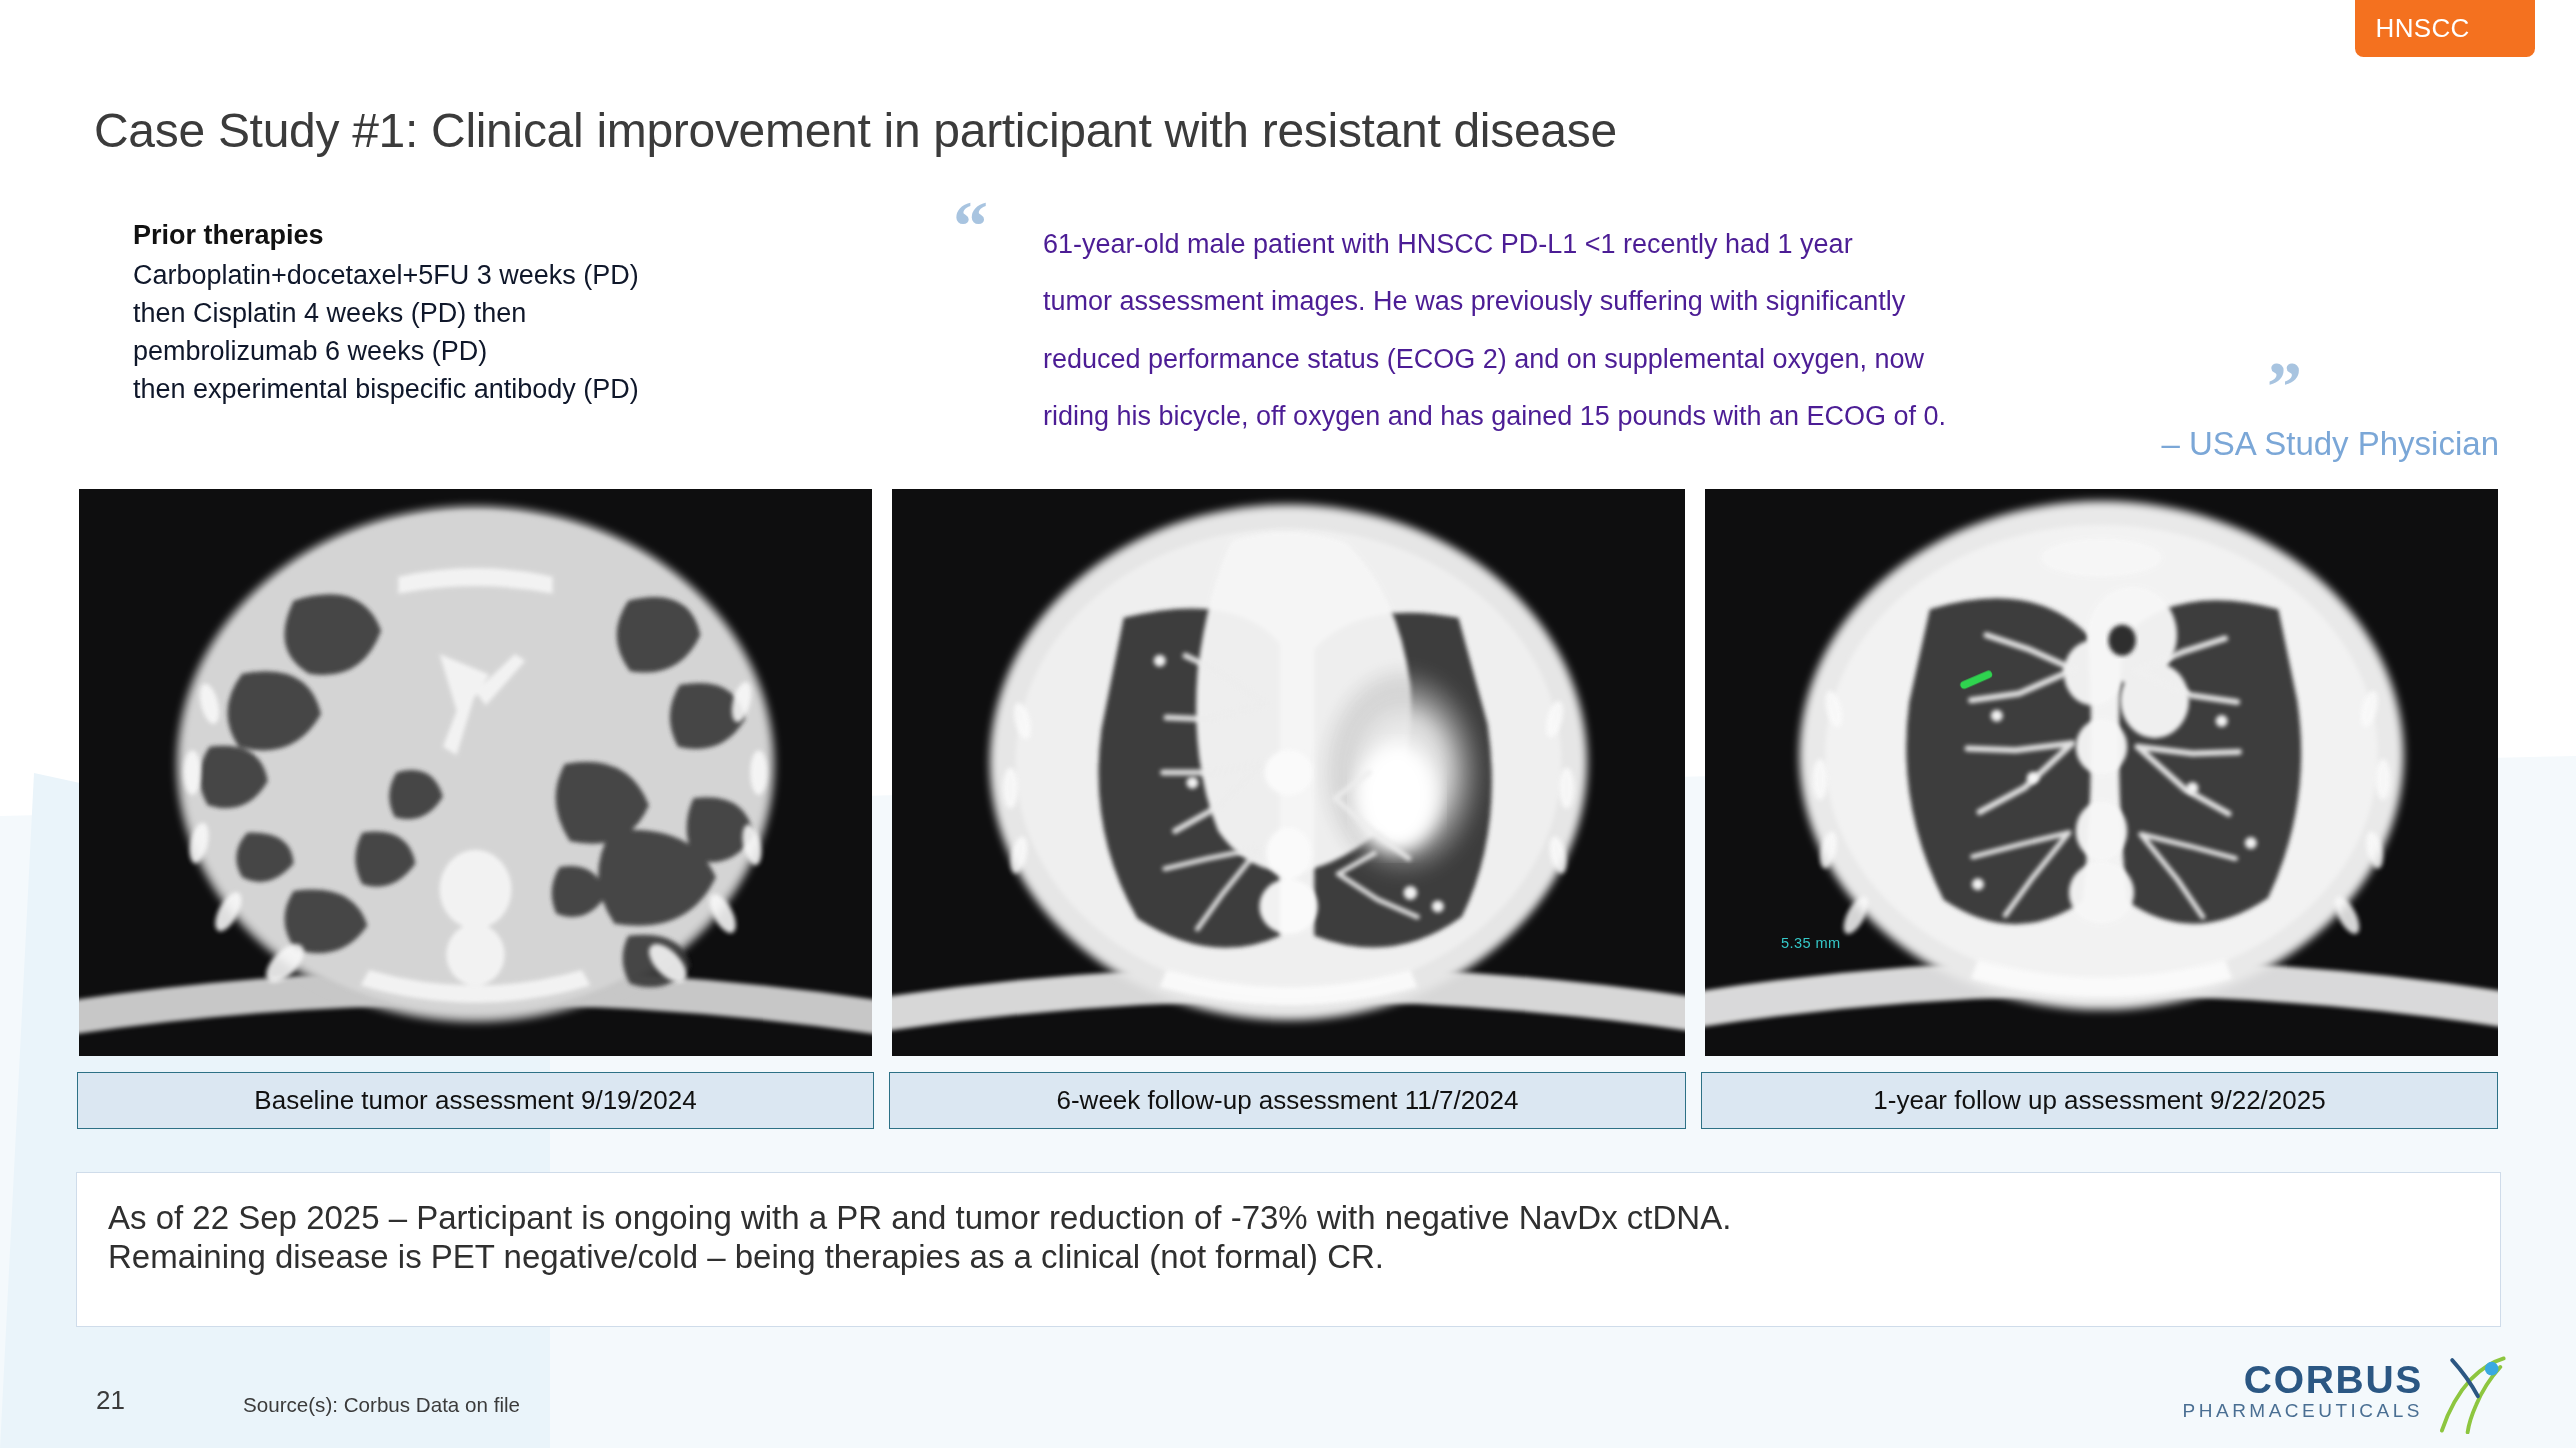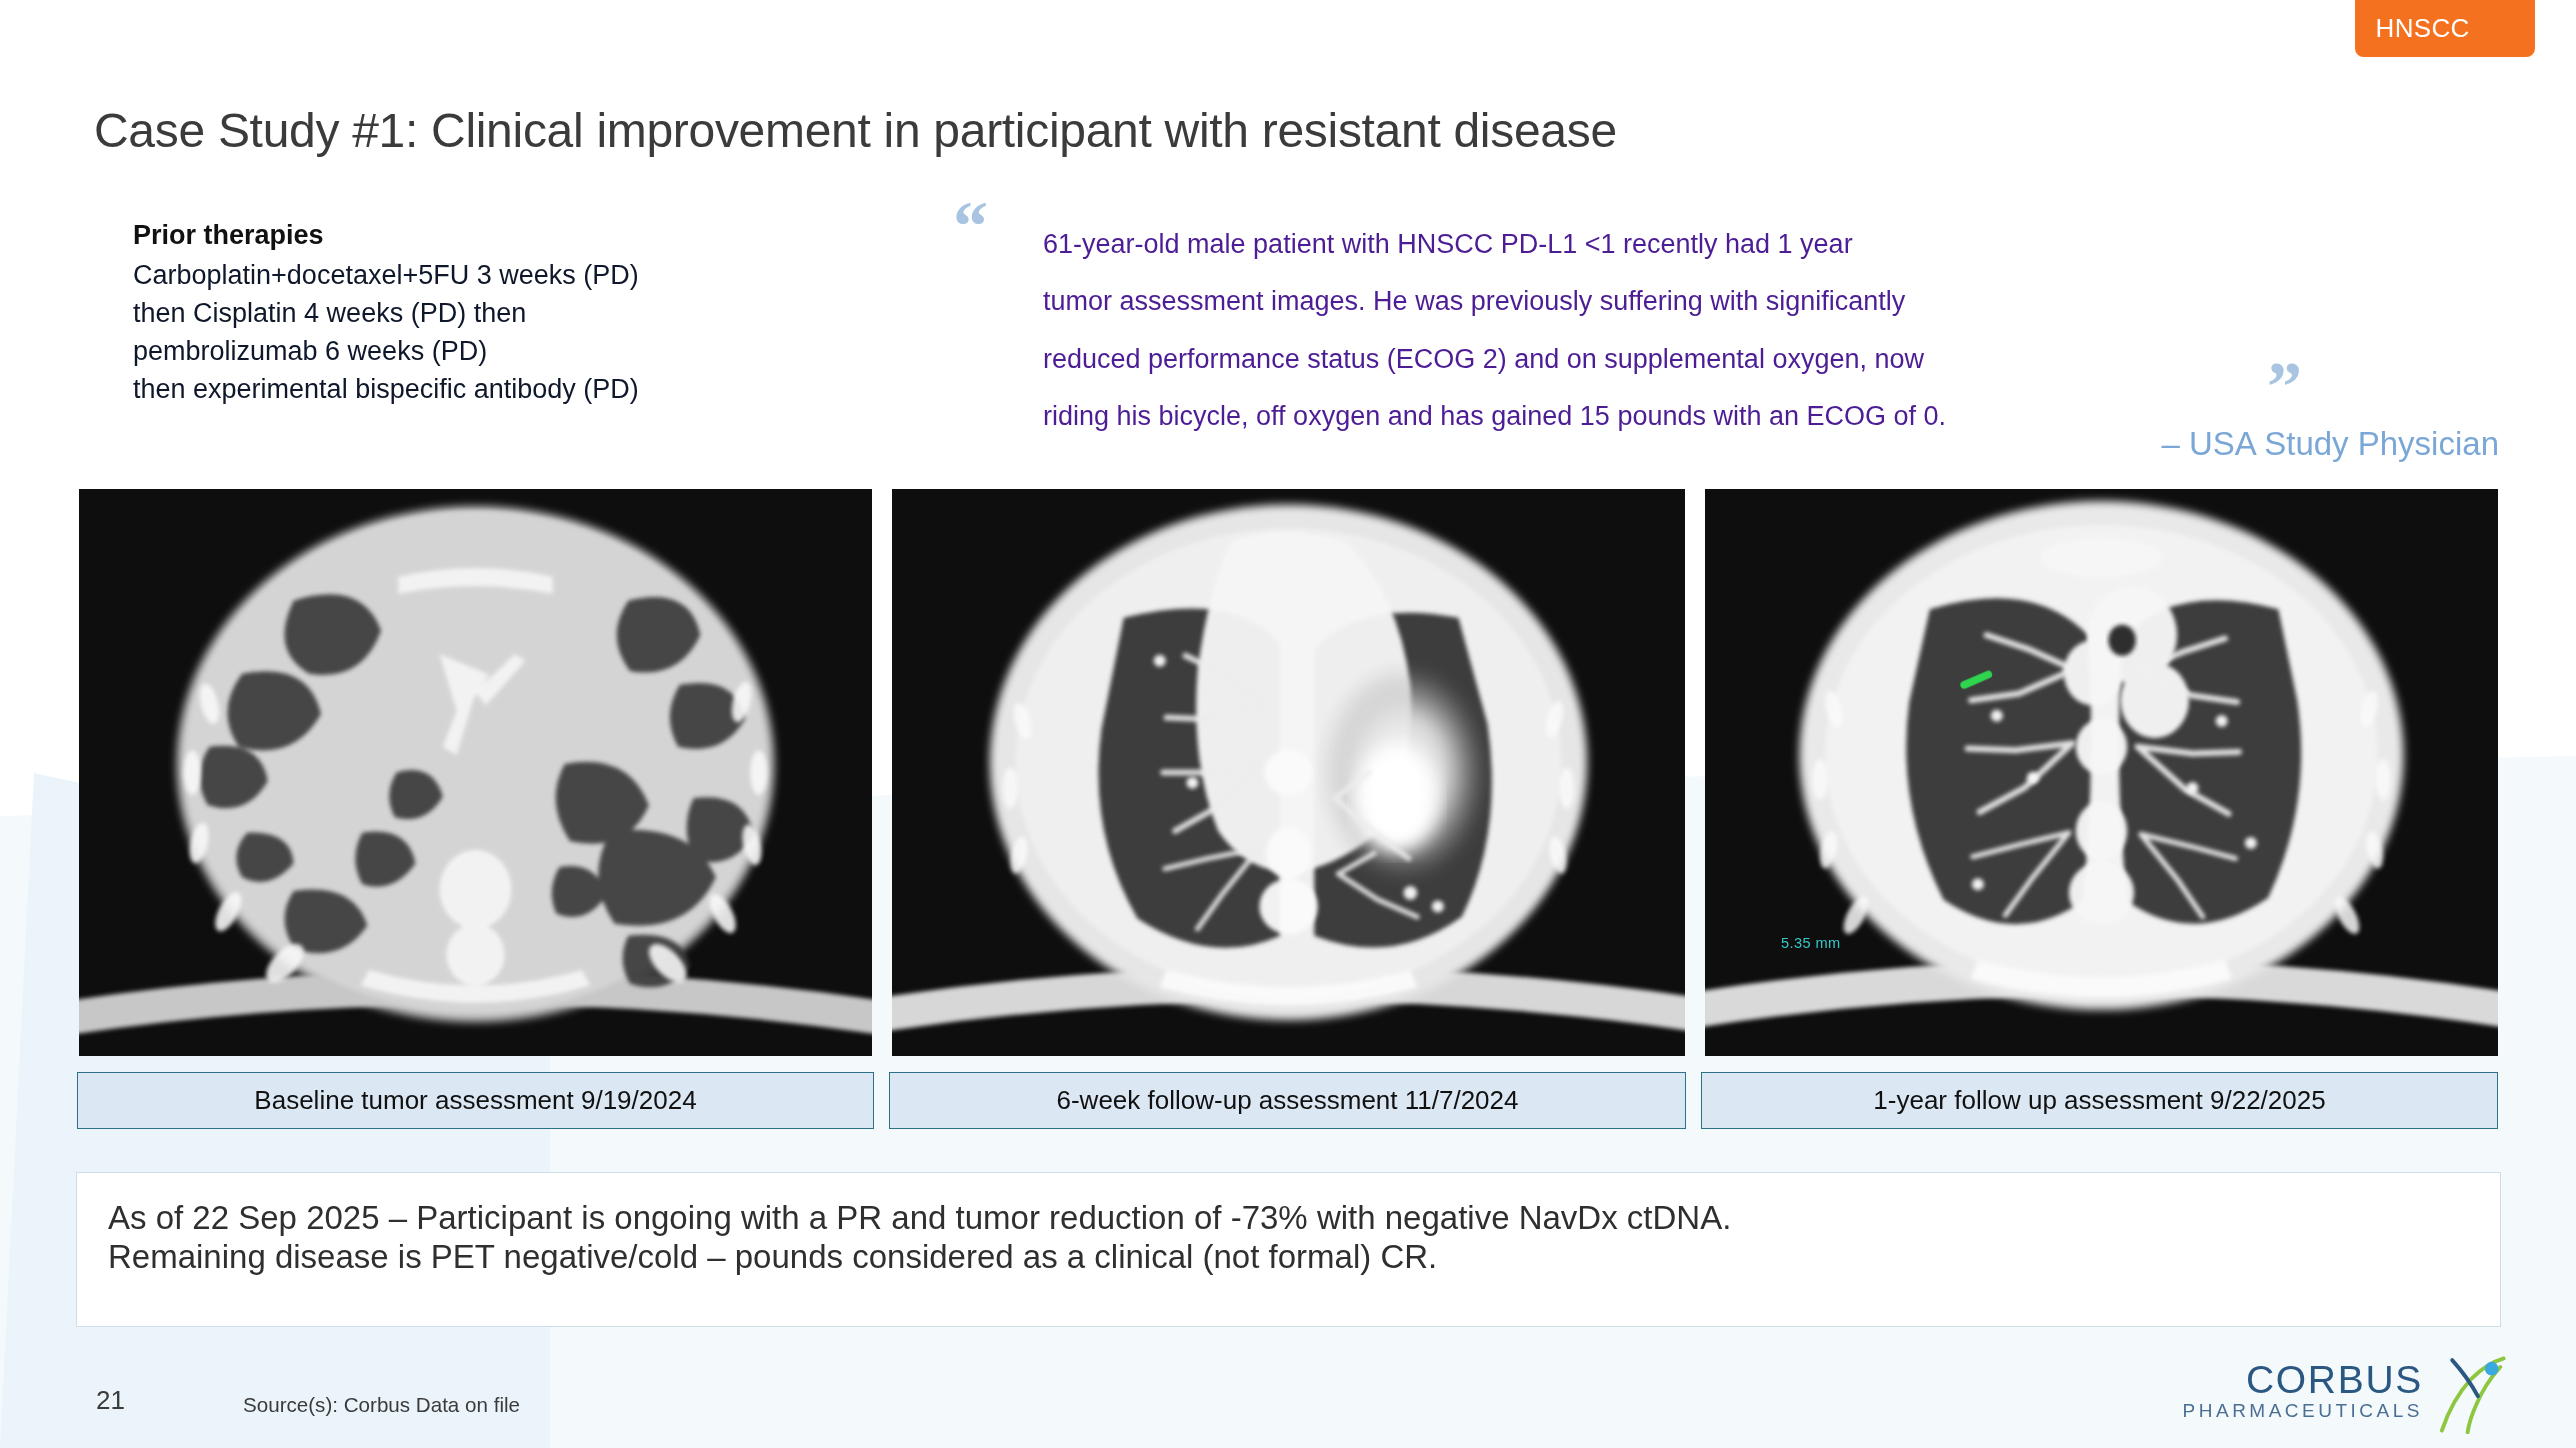--- a/index.html
+++ b/index.html
@@ -240,21 +240,21 @@
     width: 361px;
     z-index: 5;
   }
   .logo-word {
     position: absolute;
     right: 105px;
     top: 3.4px;
     font-size: 39px;
     letter-spacing: 1.7px;
     color: #2b5783;
-    font-weight: 400;
+    font-weight: 700;
   }
   .logo-sub {
     position: absolute;
     right: 105px;
     top: 45px;
     font-size: 19px;
     letter-spacing: 3.5px;
     color: #4a6f93;
   }
   .logo-mark {
@@ -473,21 +473,21 @@
   </div>
 
   <div class="caption-row">
     <div class="caption-box">Baseline tumor assessment 9/19/2024</div>
     <div class="caption-box">6-week follow-up assessment 11/7/2024</div>
     <div class="caption-box">1-year follow up assessment 9/22/2025</div>
   </div>
 
   <div class="summary-box">
     <div class="summary-line">As of 22 Sep 2025 – Participant is ongoing with a PR and tumor reduction of -73% with negative NavDx ctDNA.</div>
-    <div class="summary-line">Remaining disease is PET negative/cold – pounds considered as a clinical (not formal) CR.</div>
+    <div class="summary-line">Remaining disease is PET negative/cold – being therapies as a clinical (not formal) CR.</div>
   </div>
 
   <div class="page-number">21</div>
   <div class="source-note">Source(s): Corbus Data on file</div>
 
   <div class="logo">
     <div class="logo-word">CORBUS</div>
     <div class="logo-sub">PHARMACEUTICALS</div>
     <svg class="logo-mark" viewBox="0 0 108 92">
       <path d="M16 88 Q28 52 50 28 Q68 10 88 4" fill="none" stroke="#8dc63f" stroke-width="4.5" stroke-linecap="round"></path>

